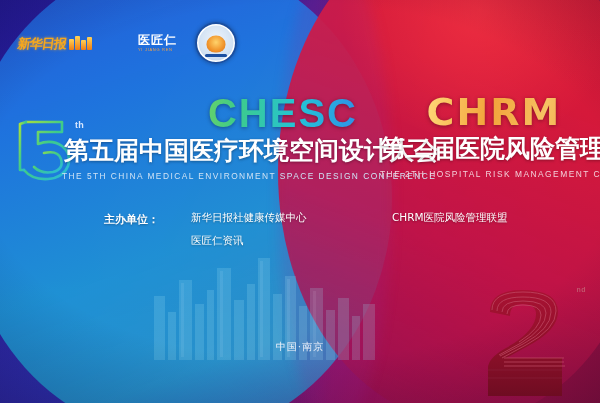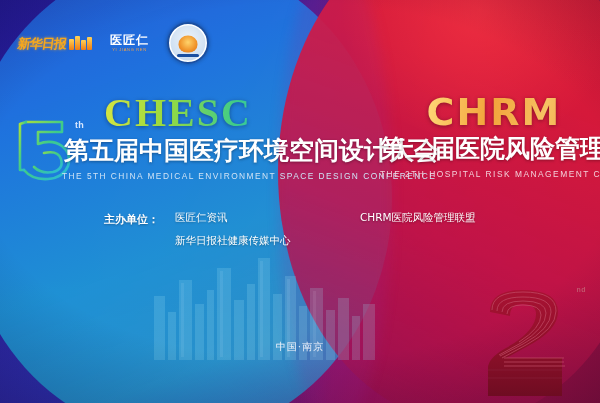--- a/index.html
+++ b/index.html
@@ -112,21 +112,21 @@
   .logo-xinhua .blocks { display: flex; gap: 1px; align-items: flex-end; margin-left: 2px; }
   .logo-xinhua .blocks i {
     display: block; width: 5px; background: linear-gradient(#ffd257, #ef7d14);
     border-radius: 1px;
   }
   .logo-xinhua .blocks i:nth-child(1){ height: 11px; }
   .logo-xinhua .blocks i:nth-child(2){ height: 14px; }
   .logo-xinhua .blocks i:nth-child(3){ height: 10px; }
   .logo-xinhua .blocks i:nth-child(4){ height: 13px; }
 
-  .logo-yjr { text-align: center; line-height: 1; }
+  .logo-yjr { line-height: 1; margin-left: 28px; }
   .logo-yjr .cn {
     font-size: 12px; font-weight: 700; color: #ffffff;
     letter-spacing: 1px;
     font-family: "DejaVu Sans", sans-serif;
   }
   .logo-yjr .en {
     font-size: 4px; color: #f0a24a; letter-spacing: .7px; margin-top: 2px;
     font-family: "Liberation Sans", sans-serif;
   }
 
@@ -172,27 +172,27 @@
     width: 228px;
     text-align: center;
     margin-left: 16px;
   }
 
   .acronym-chesc {
     font-size: 40px;
     font-weight: 900;
     letter-spacing: 2px;
     line-height: 1;
-    text-align: left;
+    text-align: right;
     background: linear-gradient(96deg, #d6e542 0%, #9ada3e 24%, #3ecb8a 52%, #24c3d6 76%, #2f8fe8 100%);
     -webkit-background-clip: text;
     background-clip: text;
     color: transparent;
     -webkit-text-fill-color: transparent;
-    font-family: Liberation Serif, serif;
+    font-family: Liberation Sans, sans-serif;
     margin-left: 42px;
     filter: drop-shadow(0 1px 2px rgba(0,0,0,.35));
   }
   .acronym-chrm {
     font-size: 38px;
     font-weight: 900;
     letter-spacing: 2px;
     line-height: 1;
     background: linear-gradient(100deg, #f6d14f 0%, #ffd978 20%, #f2a33a 48%, #f6c263 72%, #e98a2c 100%);
     -webkit-background-clip: text;
@@ -224,21 +224,21 @@
     white-space: nowrap;
     font-family: "Liberation Sans", sans-serif;
   }
   .title-right .en-sub { color: #f3cfd9; letter-spacing: 1.5px; }
 
   
   .organizers {
     position: absolute;
     left: 104px; top: 211px;
     display: flex;
-    gap: 0;
+    gap: 16px;
     align-items: flex-start;
     color: #ffffff;
   }
   .org-label {
     font-size: 11px; font-weight: 700; white-space: nowrap;
     margin-right: 16px; padding-top: 1px;
     font-family: "DejaVu Sans", sans-serif;
     text-shadow: 0 1px 2px rgba(0,0,0,.3);
   }
   .org-col { display: flex; flex-direction: column; gap: 9px; }
@@ -368,22 +368,22 @@
 
   <div class="title-right">
     <div class="acronym-chrm">CHRM</div>
     <div class="cn-title">第二届医院风险管理大会</div>
     <div class="en-sub">THE 2TH HOSPITAL RISK MANAGEMENT CONFERENCE</div>
   </div>
 
   <div class="organizers">
     <div class="org-label">主办单位：</div>
     <div class="org-col c1">
+      <div class="org-item">新华日报社健康传媒中心</div>
       <div class="org-item">医匠仁资讯</div>
-      <div class="org-item">新华日报社健康传媒中心</div>
     </div>
     <div class="org-col c2">
       <div class="org-item">CHRM医院风险管理联盟</div>
     </div>
   </div>
 
   <div class="date-block">
     <div class="date-place">中国·南京</div>
   </div>
 

